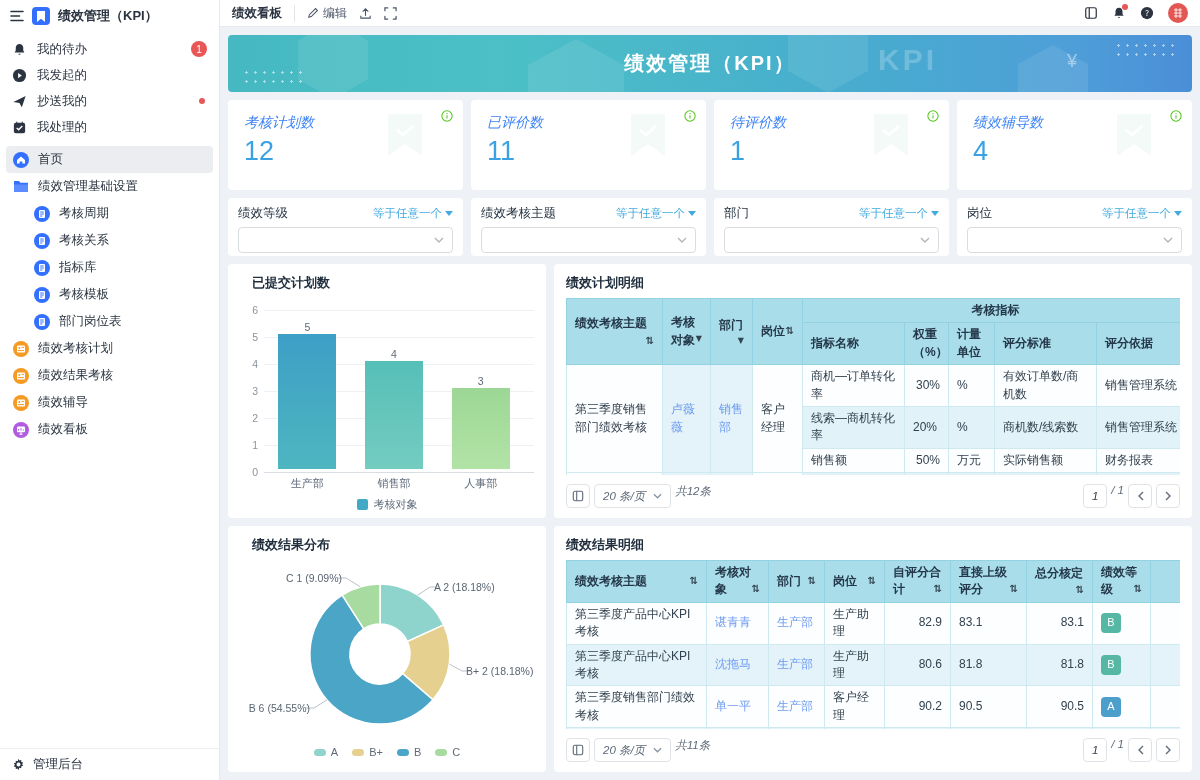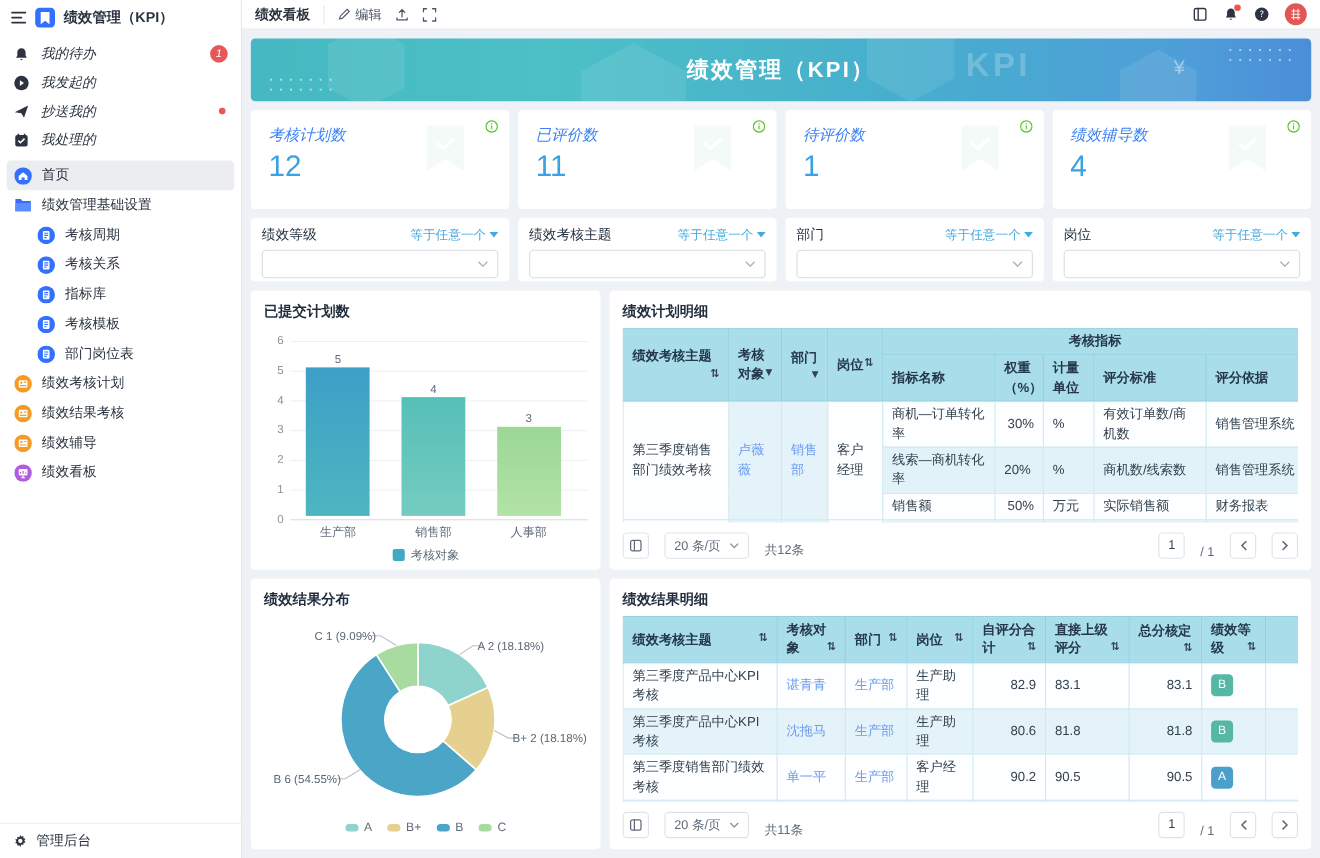--- a/index.html
+++ b/index.html
@@ -6,21 +6,21 @@
   html,body { width:1200px; height:780px; overflow:hidden; background:#eef1f5;
     font-family:"Liberation Sans","DejaVu Sans",sans-serif; color:#2b3440; }
   .app { display:flex; width:1200px; height:780px; }
 
   
   .sidebar { width:220px; background:#fff; border-right:1px solid #e6e8eb; display:flex; flex-direction:column; }
   .sb-head { display:flex; align-items:center; gap:8px; padding:7px 10px; }
   .icon-btn { display:inline-flex; cursor:pointer; }
   .app-logo { width:18px; height:18px; border-radius:4px; background:#3370ff; display:inline-flex; align-items:center; justify-content:center; }
   .sb-title { font-size:13px; font-weight:bold; }
-  .sb-quick { padding:4px 0;font-style:italic; }
+  .sb-quick { padding:4px 0; }
   .sb-row { display:flex; align-items:center; gap:10px; height:26px; padding:0 12px; font-size:12.5px; cursor:pointer; position:relative; }
   .sb-badge { position:absolute; right:12px; background:#e85656; color:#fff; font-size:10px; min-width:16px; height:16px; border-radius:8px; display:flex; align-items:center; justify-content:center; padding:0 4px; }
   .sb-dot { position:absolute; right:14px; width:6px; height:6px; border-radius:50%; background:#e85656; }
   .sb-search { display:flex; gap:6px; padding:6px 10px 8px; }
   .search-box { flex:1; height:24px; background:#f2f3f5; border-radius:13px; display:flex; align-items:center; gap:5px; padding:0 8px; }
   .search-box input { border:none; background:transparent; outline:none; font-size:11.5px; width:100%; color:#2b3440; }
   .search-box input::placeholder { color:#9aa0a8; }
   .plus-btn { width:24px; height:24px; border:1px solid #dcdfe3; background:#fff; border-radius:4px; font-size:14px; color:#5f6b7a; cursor:pointer; line-height:1; }
   .sb-menu { flex:1; overflow:hidden; padding:2px 6px; }
   .menu-row { display:flex; align-items:center; gap:9px; height:27px; padding:0 7px; font-size:12.5px; border-radius:4px; cursor:pointer; }
@@ -68,21 +68,21 @@
   .filter-op { font-size:11.5px; color:#41aadf; display:flex; align-items:center; gap:3px; cursor:pointer; }
   .caret-down { width:0; height:0; border-left:4px solid transparent; border-right:4px solid transparent; border-top:5px solid #41aadf; }
   .filter-select { height:26px; border:1px solid #d9dce1; border-radius:4px; display:flex; align-items:center; justify-content:flex-end; padding:0 8px; cursor:pointer; background:#fff; }
 
   
   .charts-row1 { display:flex; gap:8px; height:254px; }
   .charts-row2 { display:flex; gap:8px; height:246px; }
   .card { background:#fff; border-radius:4px; padding:10px 12px; overflow:hidden; }
   .card.left { width:318px; flex:none; display:flex; flex-direction:column; padding:10px 0 6px; }
   .card.right { flex:1; min-width:0; display:flex; flex-direction:column; }
-  .card-title { font-size:13px; font-weight:bold; color:#1f2d3d; margin-bottom:6px; padding:0 12px; }
+  .card-title { font-size:13px; font-weight:bold; color:#1f2d3d; margin-bottom:6px; padding:0 24px; }
   .card.right .card-title { padding:0; }
 
   
   .bar-plot { position:relative; height:196px; margin:4px 8px 0; }
   .grid-line { position:absolute; left:28px; right:4px; height:1px; background:#eef1f3; }
   .grid-line.base { background:#d9dee3; }
   .ytick { position:absolute; width:22px; text-align:right; font-size:10.5px; color:#8a94a0; transform:translateY(-50%); }
   .bar { position:absolute; bottom:26px; width:58px; border-radius:0; }
   .bar-val { position:absolute; font-size:10.5px; color:#5f6b7a; transform:translate(-50%,-100%); padding-bottom:2px; }
   .xlabel { position:absolute; bottom:4px; font-size:11px; color:#5f6b7a; transform:translateX(-50%); }
@@ -100,21 +100,21 @@
   table.data td { color:#33424f; background:#fdfeff; }
   td.stripe { background:#e1f2f8 !important; }
   td.tint { background:#e3f3f9 !important; }
   a.cell-link { color:#6d9bf1; text-decoration:none; cursor:pointer; }
   .sort-ic { font-size:10px; color:#33424f; float:right; margin-top:1px; font-family:"DejaVu Sans",sans-serif; }
   .num-r { text-align:right !important; }
   .grade-badge { display:inline-flex; align-items:center; justify-content:center; min-width:20px; height:20px; padding:0 4px; border-radius:4px; color:#fff; font-size:11px; }
 
   
   .pager { display:flex; align-items:center; justify-content:space-between; padding-top:7px; margin-top:2px; }
-  .pg-left,.pg-right { display:flex; align-items:flex-end; gap:14px; }
+  .pg-left,.pg-right { display:flex; align-items:flex-start; gap:4px;font-style:italic; }
   .pg-box { width:24px; height:24px; border:1px solid #dfe3e8; border-radius:4px; display:inline-flex; align-items:center; justify-content:center; cursor:pointer; background:#fff; }
   .pg-size { height:24px; border:1px solid #dfe3e8; border-radius:4px; display:inline-flex; align-items:center; gap:8px; padding:0 8px; font-size:11.5px; color:#5f6b7a; cursor:pointer; }
   .pg-total { font-size:11.5px; color:#5f6b7a; }
   .pg-page { width:24px; height:24px; border:1px solid #dfe3e8; border-radius:4px; display:inline-flex; align-items:center; justify-content:center; font-size:11.5px; color:#33424f; }
   .pg-of { font-size:11.5px; color:#5f6b7a; }
 </style>
 </head>
 <body>
 
 <div class="app">

